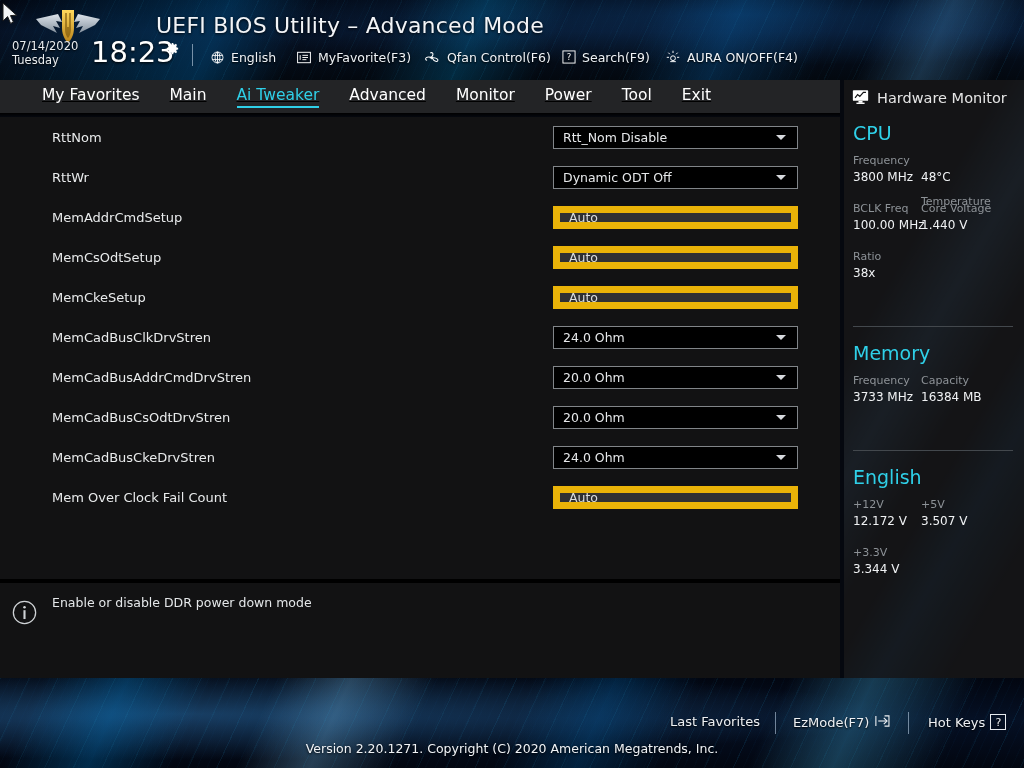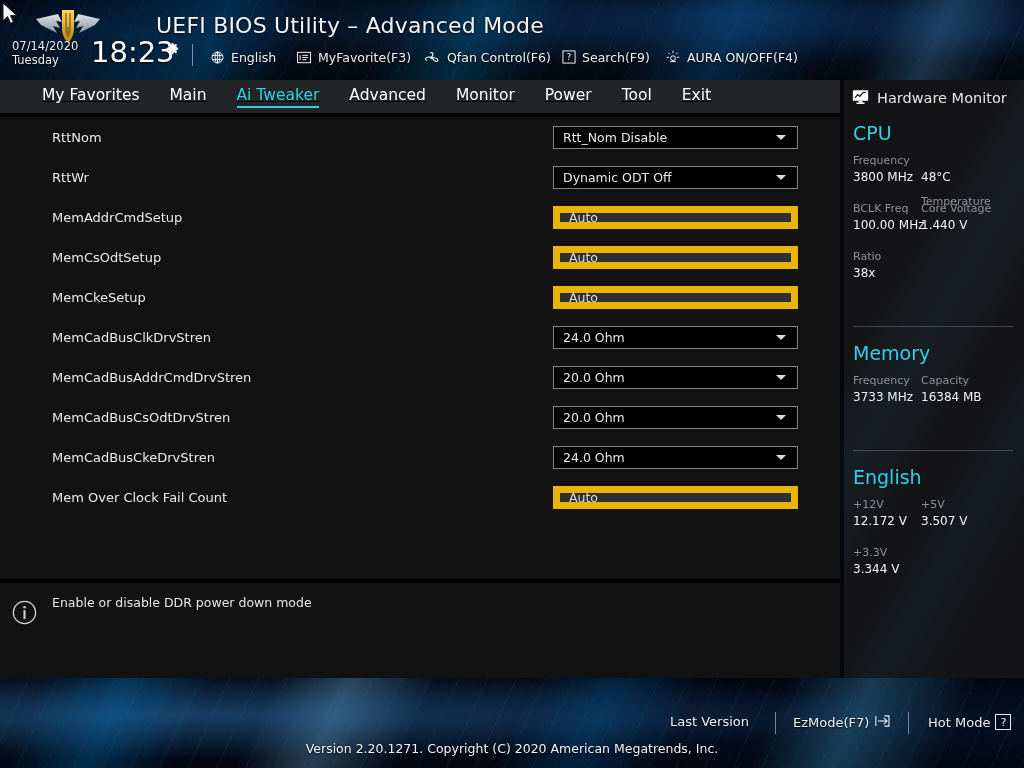--- a/index.html
+++ b/index.html
@@ -466,37 +466,37 @@
         linear-gradient(115deg, rgba(0,0,0,0) 4%, rgba(0,130,210,0.30) 12%, rgba(0,0,0,0) 20%),
         linear-gradient(115deg, rgba(0,0,0,0) 26%, rgba(120,190,235,0.30) 33%, rgba(0,0,0,0) 41%),
         linear-gradient(115deg, rgba(0,0,0,0) 50%, rgba(0,110,190,0.26) 58%, rgba(0,0,0,0) 66%),
         linear-gradient(115deg, rgba(0,0,0,0) 74%, rgba(70,180,230,0.30) 82%, rgba(0,0,0,0) 92%),
         radial-gradient(ellipse at 18% 40%, rgba(60,150,220,0.35), rgba(0,0,0,0) 60%),
         linear-gradient(180deg,#020610 0%, #051024 45%, #020610 100%);"></div>
     <div class="bg-lines" style="opacity:.5"></div>
   </div>
 
   <div class="f-item" style="left:670px; top:714px;">
-    <span>Last Version</span>
+    <span>Last Favorites</span>
   </div>
   <div class="f-div" style="left:775px;"></div>
   <div class="f-item" style="left:793px; top:714px;text-align:center;">
     <span>EzMode(F7)</span>
     <span>
       <svg viewBox="0 0 20 16" width="17" height="14" fill="none" stroke="#eef1f4" stroke-width="1.3">
         <line x1="2.2" y1="2" x2="2.2" y2="14"></line>
         <path d="M5 8 H15"></path>
         <polyline points="11.5,4.4 15.4,8 11.5,11.6"></polyline>
         <polyline points="12.4,2 17.6,2 17.6,14 12.4,14"></polyline>
       </svg>
     </span>
   </div>
   <div class="f-div" style="left:908px;"></div>
   <div class="f-item" style="left:928px; top:714px;">
-    <span>Hot Mode</span>
+    <span>Hot Keys</span>
     <span class="boxkey">?</span>
   </div>
 
   <div class="version">Version 2.20.1271. Copyright (C) 2020 American Megatrends, Inc.</div>
 
   <div class="cursor">
     <svg viewBox="0 0 18 24" width="18" height="24">
       <polygon points="1,1 1,19 5.6,14.6 8.6,21.4 11.4,20.1 8.5,13.6 14.6,13.2" fill="#f3f5f7" stroke="#1b1b1b" stroke-width="1"></polygon>
     </svg>
   </div>

